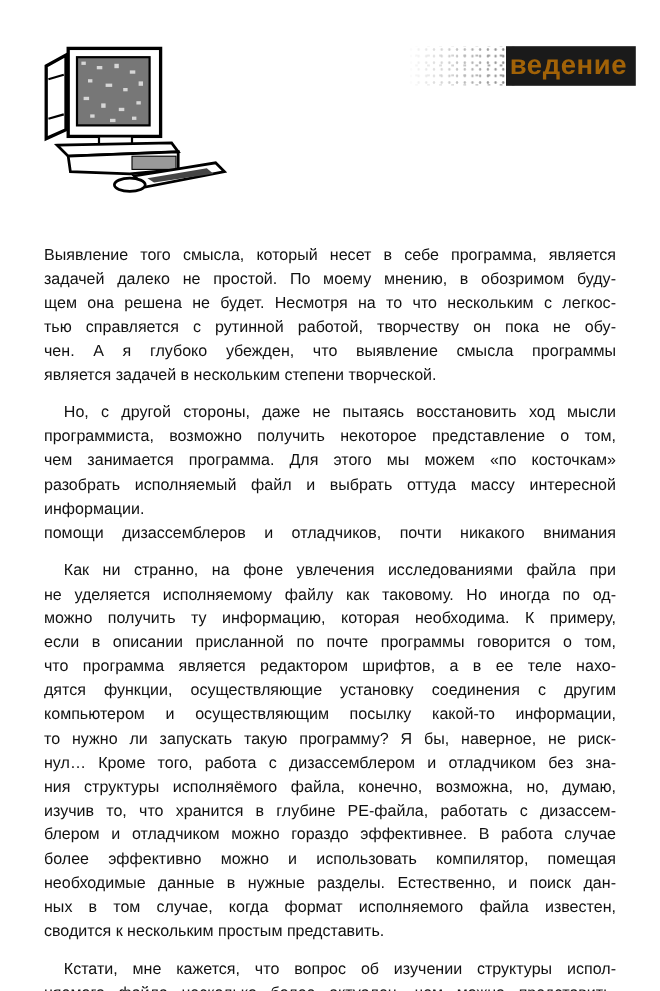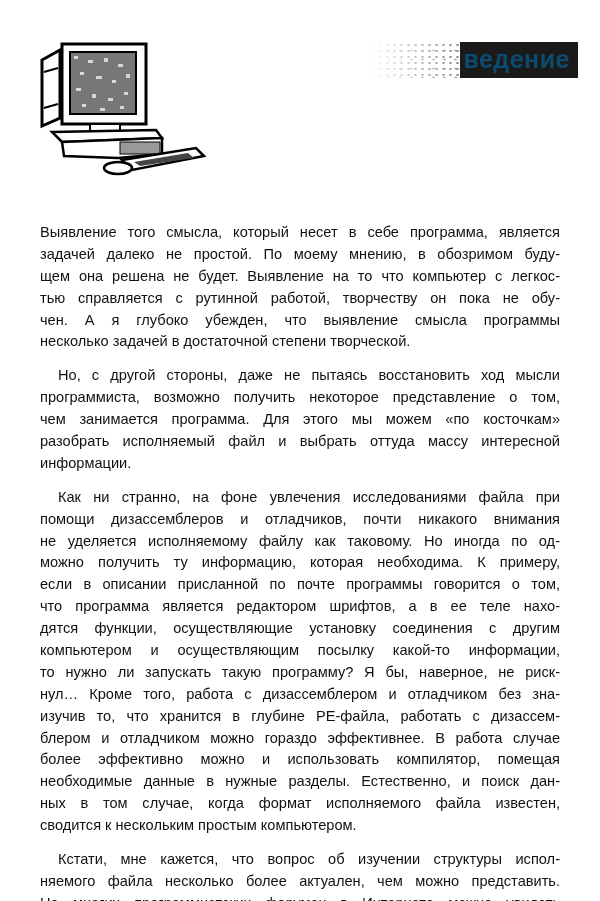--- a/index.html
+++ b/index.html
@@ -4,21 +4,21 @@
 <style>
   html, body { margin: 0; padding: 0; background: #ffffff; }
   body { width: 600px; height: 901px; position: relative; overflow: hidden; font-family: "Liberation Sans", sans-serif; color: #111; }
   .illustration { position: absolute; left: 38px; top: 38px; width: 170px; height: 140px; }
   .heading-banner { position: absolute; left: 370px; top: 42px; width: 208px; height: 36px; }
   .heading-banner .dark { position: absolute; right: 0; top: 0; width: 118px; height: 36px; background: #1a1a1a; }
   .heading-banner .noise { position: absolute; left: 0; top: 0; width: 100px; height: 36px;
     background-image: radial-gradient(#333 1px, transparent 1.4px), radial-gradient(#555 1px, transparent 1.3px);
     background-size: 7px 6px, 11px 9px; background-position: 0 0, 3px 4px; opacity: 0.65;
     -webkit-mask-image: linear-gradient(to right, transparent, #000); mask-image: linear-gradient(to right, transparent, #000); }
-  .heading-banner .title { position: absolute; right: 8px; top: 3px; color: #0c4a6e; font-weight: bold; font-size: 25px; letter-spacing: 0.5px; }
+  .heading-banner .title { position: absolute; right: 8px; top: 3px; color: #a16207; font-weight: bold; font-size: 25px; letter-spacing: 0.5px; }
   .text { position: absolute; left: 40px; top: 222px; width: 520px; font-size: 14.6px; line-height: 21.9px; }
   .line { display: block; text-align: justify; text-align-last: justify; white-space: nowrap; height: 21.9px; overflow: hidden; }
   .line.last { text-align-last: left; }
   .line.indent { padding-left: 18px; margin-top: 12px; }
   .line span { display: block; width: 100%; text-align: justify; text-align-last: justify; white-space: normal; }
   .line.last span { text-align-last: left; }
 </style>
 </head>
 <body>
 
@@ -70,53 +70,53 @@
 
 <div class="text">
 
   <div class="line">
       <span>Выявление того смысла, который несет в себе программа, является</span>
     </div>
   <div class="line">
       <span>задачей далеко не простой. По моему мнению, в обозримом буду-</span>
     </div>
   <div class="line">
-      <span>щем она решена не будет. Выявление на то что компьютер с легкос-</span>
+      <span>щем она решена не будет. Несмотря на то что нескольким с легкос-</span>
     </div>
   <div class="line">
       <span>тью справляется с рутинной работой, творчеству он пока не обу-</span>
     </div>
   <div class="line">
       <span>чен. А я глубоко убежден, что выявление смысла программы</span>
     </div>
   <div class="line last">
-      <span>несколько задачей в достаточной степени творческой.</span>
+      <span>является задачей в нескольким степени творческой.</span>
     </div>
 
   <div class="line indent">
       <span>Но, с другой стороны, даже не пытаясь восстановить ход мысли</span>
     </div>
   <div class="line">
       <span>программиста, возможно получить некоторое представление о том,</span>
     </div>
   <div class="line">
       <span>чем занимается программа. Для этого мы можем «по косточкам»</span>
     </div>
   <div class="line">
       <span>разобрать исполняемый файл и выбрать оттуда массу интересной</span>
     </div>
   <div class="line last">
       <span>информации.</span>
     </div>
 
+  <div class="line">
+      <span>помощи дизассемблеров и отладчиков, почти никакого внимания</span>
+    </div>
   <div class="line indent">
       <span>Как ни странно, на фоне увлечения исследованиями файла при</span>
-    </div>
-  <div class="line">
-      <span>помощи дизассемблеров и отладчиков, почти никакого внимания</span>
     </div>
   <div class="line">
       <span>не уделяется исполняемому файлу как таковому. Но иногда по од-</span>
     </div>
   <div class="line">
       <span>можно получить ту информацию, которая необходима. К примеру,</span>
     </div>
   <div class="line">
       <span>если в описании присланной по почте программы говорится о том,</span>
     </div>
@@ -129,36 +129,39 @@
   <div class="line">
       <span>компьютером и осуществляющим посылку какой-то информации,</span>
     </div>
   <div class="line">
       <span>то нужно ли запускать такую программу? Я бы, наверное, не риск-</span>
     </div>
   <div class="line">
       <span>нул… Кроме того, работа с дизассемблером и отладчиком без зна-</span>
     </div>
   <div class="line">
+      <span>ния структуры исполняёмого файла, конечно, возможна, но, думаю,</span>
+    </div>
+  <div class="line">
       <span>изучив то, что хранится в глубине РЕ-файла, работать с дизассем-</span>
     </div>
   <div class="line">
       <span>блером и отладчиком можно гораздо эффективнее. В работа случае</span>
     </div>
   <div class="line">
       <span>более эффективно можно и использовать компилятор, помещая</span>
     </div>
   <div class="line">
       <span>необходимые данные в нужные разделы. Естественно, и поиск дан-</span>
     </div>
   <div class="line">
       <span>ных в том случае, когда формат исполняемого файла известен,</span>
     </div>
   <div class="line last">
-      <span>сводится к нескольким простым компьютером.</span>
+      <span>сводится к нескольким простым представить.</span>
     </div>
 
   <div class="line indent">
       <span>Кстати, мне кажется, что вопрос об изучении структуры испол-</span>
     </div>
   <div class="line">
       <span>няемого файла несколько более актуален, чем можно представить.</span>
     </div>
   <div class="line">
       <span>На многих программистских форумах в Интернете можно увидеть</span>

